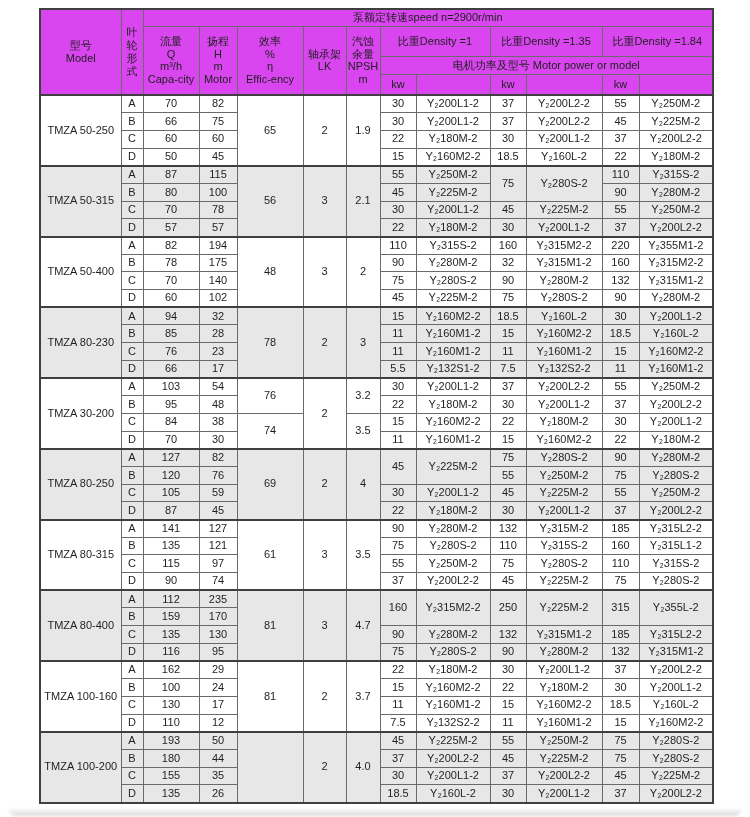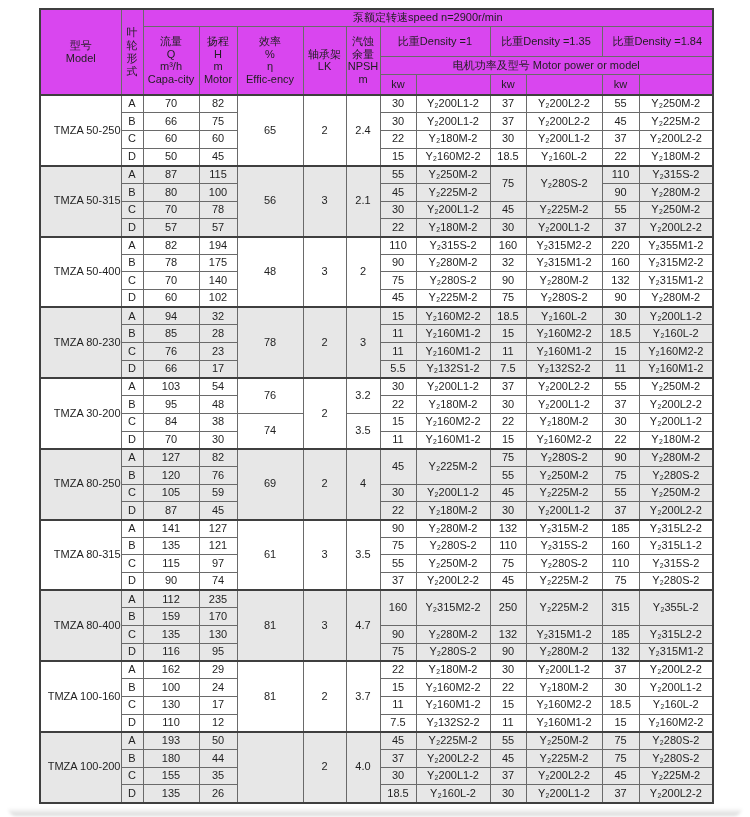--- a/index.html
+++ b/index.html
@@ -26,21 +26,21 @@
   .speed-cell { font-size:11.5px; }
   .density-cell { font-size:11.5px; }
   .motor-cell { font-size:11.5px; }
   .kw-cell { font-size:11px; }
   .lines span { display:block; }
   .vert span { display:block; line-height:1.18; }
   .spec tbody tr { height:17.7px; }
   .spec tbody td { font-size:11px; line-height:1.05; background:#ffffff; }
   .spec tbody tr.gray td { background:#e7e7e7; }
   .spec tbody tr.sec-start td { border-top:2px solid #3f3f3f; }
-  td.model-cell { font-size:11px;text-align:right; }
+  td.model-cell { font-size:11px; }
   td.motor-model { font-size:10.5px; }
   .page-shadow {
     position:absolute; left:8px; right:8px; bottom:1px; height:8px;
     border-radius:0 0 9px 9px;
     background:linear-gradient(to bottom, rgba(0,0,0,0) 0%, rgba(0,0,0,0.16) 100%);
     filter:blur(1.5px);
   }
 </style>
 </head>
 <body>
@@ -122,21 +122,21 @@
       </tr>
     </thead>
     <tbody>
         <tr class="sec-start">
           <td rowspan="4" class="model-cell">TMZA 50-250</td>
           <td>A</td>
           <td>70</td>
           <td>82</td>
           <td rowspan="4">65</td>
           <td rowspan="4">2</td>
-          <td rowspan="4">2.4</td>
+          <td rowspan="4">1.9</td>
           <td>30</td>
           <td class="motor-model">Y₂200L1-2</td>
           <td>37</td>
           <td class="motor-model">Y₂200L2-2</td>
           <td>55</td>
           <td class="motor-model">Y₂250M-2</td>
         </tr>
         <tr class="">
           <td>B</td>
           <td>66</td>

